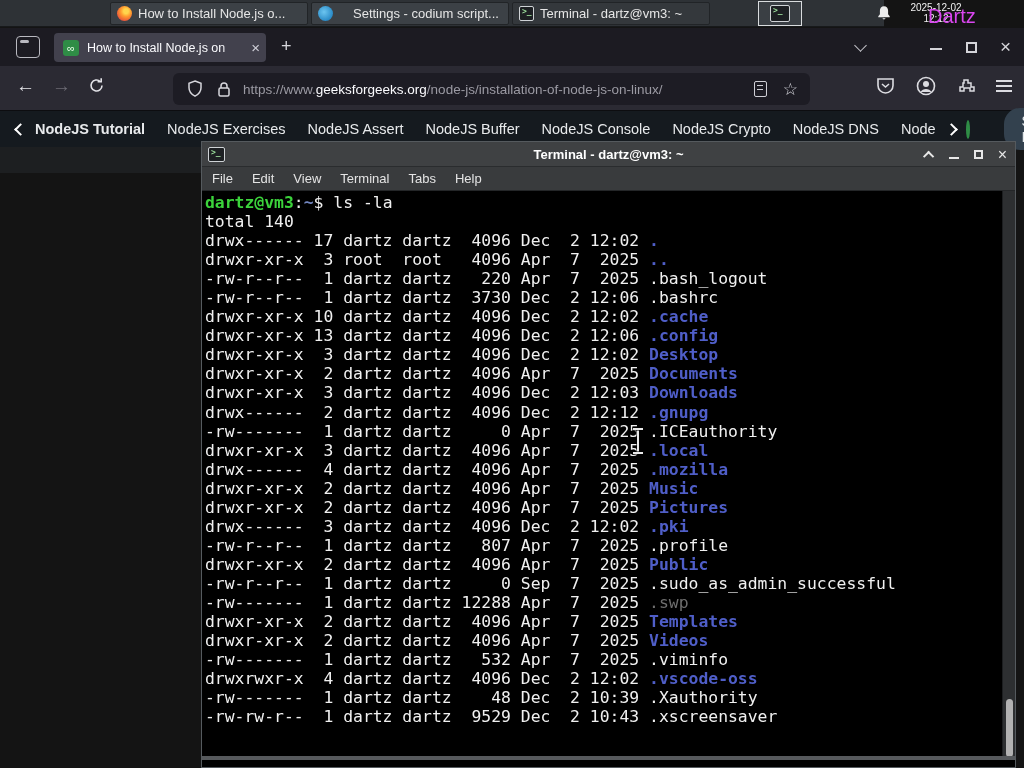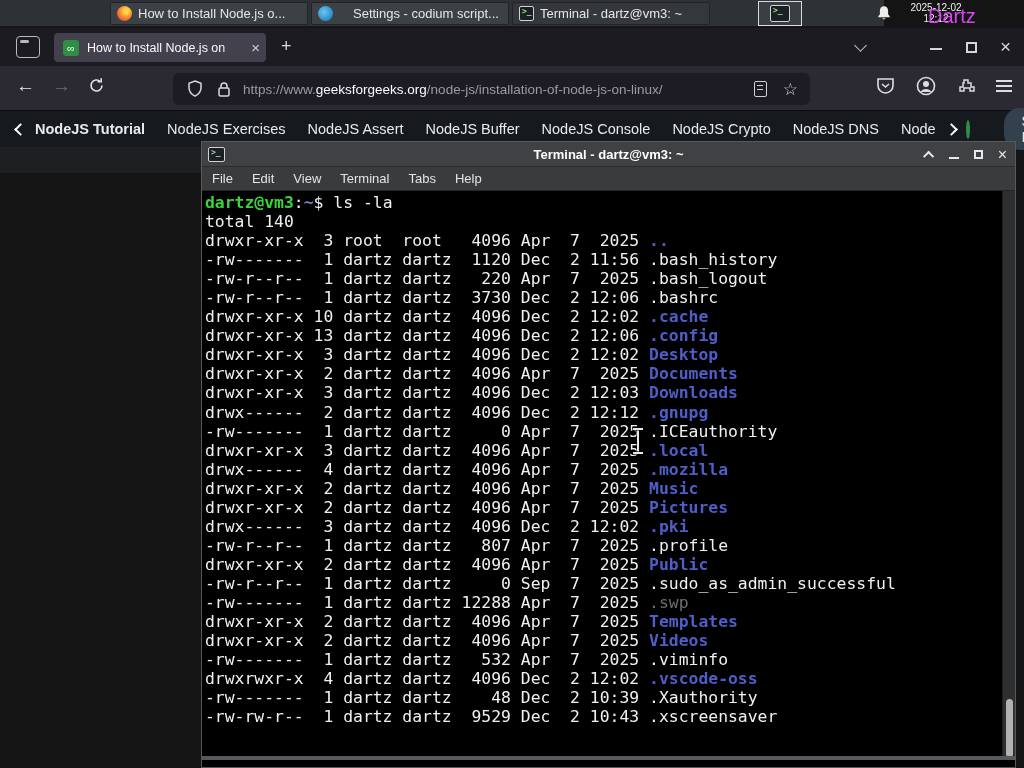--- a/index.html
+++ b/index.html
@@ -243,22 +243,22 @@
         <span>Edit</span>
         <span>View</span>
         <span>Terminal</span>
         <span>Tabs</span>
         <span>Help</span>
       </div>
     <div class="tbody">
       <div class="tline"><span class="g">dartz@vm3</span><span>:</span><span class="cwd">~</span><span>$ ls -la</span></div>
       <div class="tline">total 140</div>
       <div id="listing">
+          <div class="tline"><span>drwx------ 17 dartz dartz  4096 Dec  2 12:02 </span><span class="dir">.</span></div>
           <div class="tline"><span>drwxr-xr-x  3 root  root   4096 Apr  7  2025 </span><span class="dir">..</span></div>
-          <div class="tline"><span>-rw-------  1 dartz dartz  1120 Dec  2 11:56 </span><span>.bash_history</span></div>
           <div class="tline"><span>-rw-r--r--  1 dartz dartz   220 Apr  7  2025 </span><span>.bash_logout</span></div>
           <div class="tline"><span>-rw-r--r--  1 dartz dartz  3730 Dec  2 12:06 </span><span>.bashrc</span></div>
           <div class="tline"><span>drwxr-xr-x 10 dartz dartz  4096 Dec  2 12:02 </span><span class="dir">.cache</span></div>
           <div class="tline"><span>drwxr-xr-x 13 dartz dartz  4096 Dec  2 12:06 </span><span class="dir">.config</span></div>
           <div class="tline"><span>drwxr-xr-x  3 dartz dartz  4096 Dec  2 12:02 </span><span class="dir">Desktop</span></div>
           <div class="tline"><span>drwxr-xr-x  2 dartz dartz  4096 Apr  7  2025 </span><span class="dir">Documents</span></div>
           <div class="tline"><span>drwxr-xr-x  3 dartz dartz  4096 Dec  2 12:03 </span><span class="dir">Downloads</span></div>
           <div class="tline"><span>drwx------  2 dartz dartz  4096 Dec  2 12:12 </span><span class="dir">.gnupg</span></div>
           <div class="tline"><span>-rw-------  1 dartz dartz     0 Apr  7  2025 </span><span>.ICEauthority</span></div>
           <div class="tline"><span>drwxr-xr-x  3 dartz dartz  4096 Apr  7  2025 </span><span class="dir">.local</span></div>

